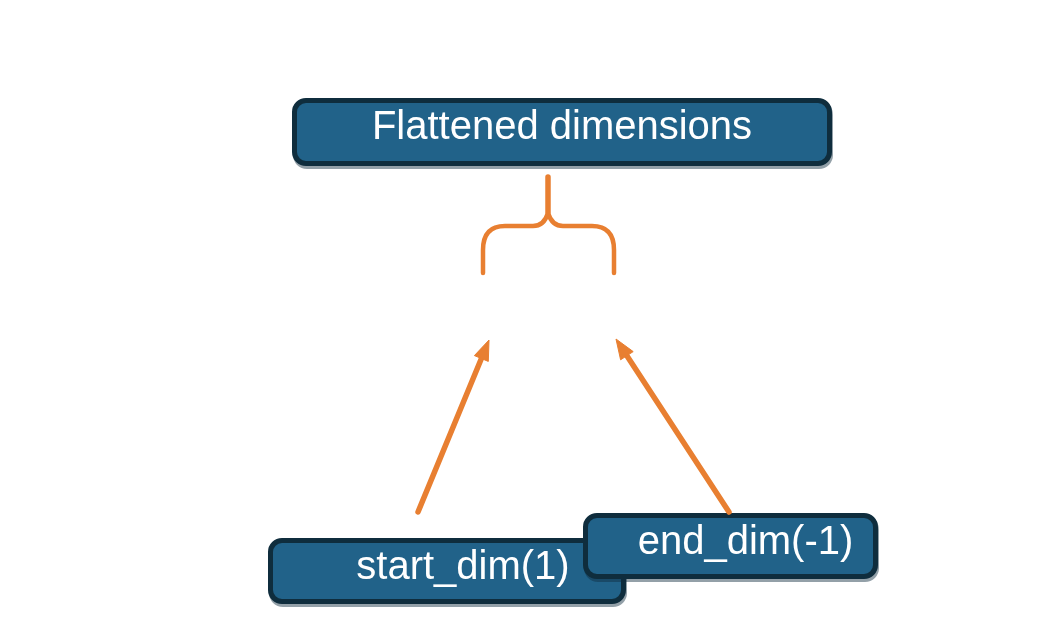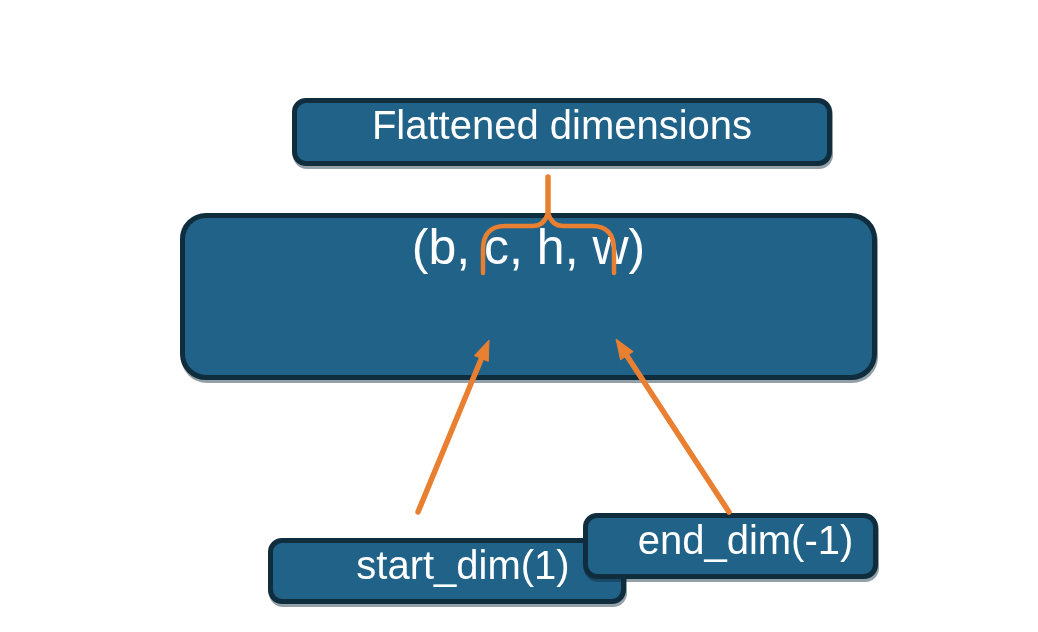--- a/index.html
+++ b/index.html
@@ -76,23 +76,20 @@
 </style>
 </head>
 <body>
 
 <div class="canvas">
 
   <div class="box box-top">
     <span>Flattened dimensions</span>
   </div>
 
-  <div class="box box-main">
-    <span>(b, c, h, w)</span>
-  </div>
 
   <div class="box box-start">
     <span>start_dim(1)</span>
   </div>
 
   <div class="box box-end">
     <span>end_dim(-1)</span>
   </div>
 
   <svg class="connector-layer" viewBox="0 0 1038 632" xmlns="http://www.w3.org/2000/svg">

